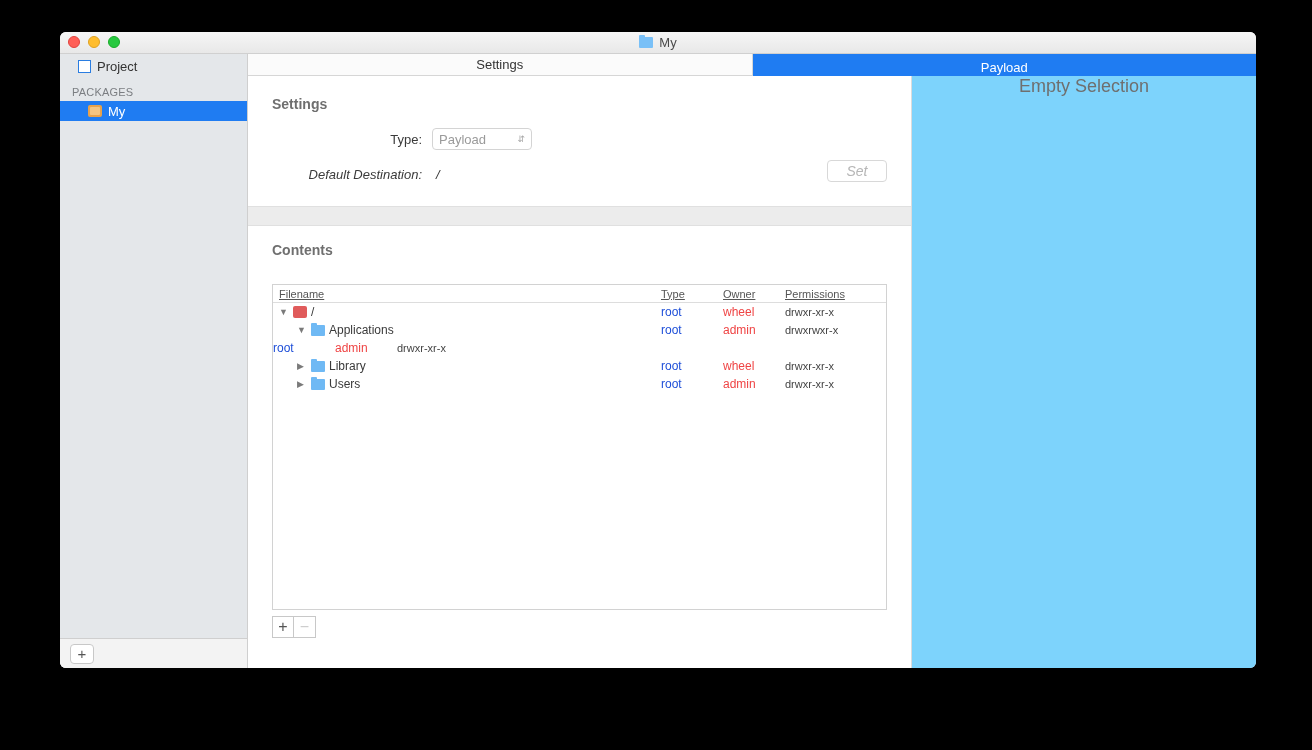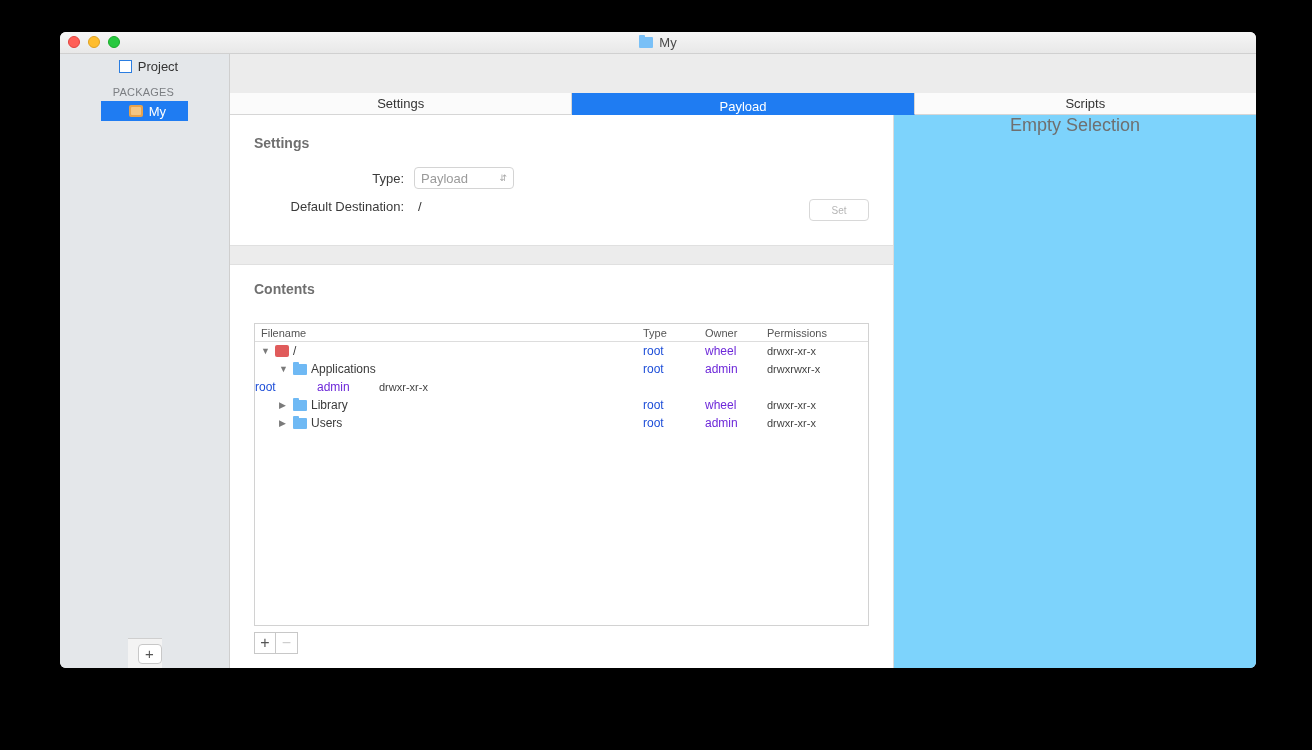--- a/index.html
+++ b/index.html
@@ -29,26 +29,25 @@
   .tl { width: 12px; height: 12px; border-radius: 50%; }
   .tl.red { background: #ff5f57; border: 0.5px solid #e0443e; }
   .tl.yellow { background: #ffbd2e; border: 0.5px solid #dea123; }
   .tl.green { background: #28c940; border: 0.5px solid #1aab29; }
   .titlebar-title { margin: 0 auto; display: flex; align-items: center; gap: 6px; font-size: 13px; color: #4a4a4a; }
   .folder-mini { width: 14px; height: 11px; background: #79c0f7; border-radius: 1px; display:inline-block; position:relative; }
   .folder-mini::before{content:"";position:absolute;top:-2px;left:0;width:6px;height:3px;background:#79c0f7;border-radius:1px 1px 0 0;}
   
   .body { flex: 1 1 auto; display: flex; min-height: 0; }
   .sidebar {
-    width: 170px;
+    width: 188px;
     background: #e4e7ea;
     border-right: 1px solid #cfcfcf;
     display: flex;
     flex-direction: column;
-    align-items: center;
   }
   .sidebar-top { padding: 0; }
   .sidebar-item {
     height: 24px;
     display: flex;
     align-items: center;
     padding: 0 10px 0 18px;
     gap: 6px;
     font-size: 13px;
     color: #333;
@@ -79,21 +78,21 @@
     display: flex;
     align-items: center;
     padding-left: 10px;
     background:#f3f3f3;
   }
   .plus-btn {
     width: 24px; height: 20px; border: 1px solid #c8c8c8; background: #fff; border-radius: 4px;
     display:flex;align-items:center;justify-content:center;font-size:15px;color:#555;line-height:1;
   }
   
-  .main { flex: 1 1 auto; display:flex; flex-direction:column; min-width:0;margin-top:39px; }
+  .main { flex: 1 1 auto; display:flex; flex-direction:column; min-width:0; }
   .tabs {
     height: 22px;
     display: flex;
     background: #ececec;
   }
   .tab {
     flex: 1 1 0;
     display:flex;align-items:center;justify-content:center;
     font-size:13px;
     background:#fbfbfb;
@@ -120,52 +119,52 @@
   .h1 { font-size:14px; font-weight:600; color:#6f6f6f; margin-bottom:16px; }
   .form-row { display:flex; align-items:center; margin-bottom:10px; }
   .form-label { width: 160px; text-align:right; padding-right:10px; color:#3a3a3a; font-size:13px; }
   .select {
     width: 100px; height:22px;
     border:1px solid #d4d4d4; border-radius:4px; background:#fff;
     display:flex;align-items:center;justify-content:space-between;
     padding:0 6px; color:#9a9a9a; font-size:13px;
   }
   .select .chev { font-size:9px;color:#a8a8a8;line-height:8px; }
-  .dest-row { display:flex; align-items:flex-start; }
+  .dest-row { display:flex; align-items:flex-end;font-style:italic; }
   .dest-val { margin-left:4px; color:#333; }
   .set-btn {
     margin-left:auto;
     width:60px;height:22px;border:1px solid #d8d8d8;border-radius:4px;background:#fff;
-    display:flex;align-items:center;justify-content:center;color:#b6b6b6;font-size:10px;
+    display:flex;align-items:center;justify-content:center;color:#b6b6b6;font-size:14px;
   }
   .divider { height:20px; background:#ececec; border-top:1px solid #e0e0e0; border-bottom:1px solid #e0e0e0; }
-  .contents-block { padding: 16px 24px 0 24px; flex:1 1 auto; display:flex; flex-direction:column; min-height:0;}
+  .contents-block { padding: 16px 24px 16px 24px; flex:1 1 auto; display:flex; flex-direction:column; min-height:0;}
   .table-wrap {
     border:1px solid #d2d2d2;
     margin-top:10px;
     background:#fff;
     flex:1 1 auto;
     display:flex;flex-direction:column;
     min-height:260px;
   }
   .thead {
     height:18px;display:flex;align-items:center;
     background:#fff;border-bottom:1px solid #ddd;
-    font-size:11px;color:#555;
+    font-size:11px;color:#555;text-decoration:underline;
   }
   .col-file { flex:0 0 388px; padding-left:6px;}
   .col-owner{ flex:0 0 62px;}
   .col-group{ flex:0 0 62px;}
   .col-perm { flex:0 0 100px;}
   .trow {
     height:18px;display:flex;align-items:center;font-size:12px;color:#3a3a3a;
   }
   .cell-file { flex:0 0 388px; display:flex;align-items:center; }
   .cell-owner{ flex:0 0 62px; color:#1d4ed8;}
-  .cell-group{ flex:0 0 62px; color:#6d28d9;}
+  .cell-group{ flex:0 0 62px; color:#ef4444;}
   .cell-perm { flex:0 0 100px; color:#444; font-size:11px;}
   .indent0 { padding-left:6px;} .indent1{padding-left:24px;} .indent2{padding-left:48px;}
   .disclose { width:10px;display:inline-block;font-size:9px;color:#7a7a7a;margin-right:2px;}
   .folder-ic { width:14px;height:11px;background:#6fb9f4;border-radius:1px;display:inline-block;margin:0 4px 0 2px;position:relative;}
   .folder-ic::before{content:"";position:absolute;top:-2px;left:0;width:6px;height:3px;background:#6fb9f4;border-radius:1px 1px 0 0;}
   .root-ic { width:14px;height:12px;display:inline-block;margin:0 4px 0 2px;background: #e05b5b;border-radius:2px;}
   .app-ic { width:14px;height:14px;display:inline-block;margin:0 4px 0 2px; background:#fff;border:1px solid #c9c9c9;border-radius:2px;position:relative;}
   .app-ic::after{content:"";position:absolute;left:3px;top:3px;width:6px;height:6px;background:#f3b24a;border-radius:1px;}
   .tbody { flex:1 1 auto; }
   .table-actions { display:flex; gap:0; padding:6px 0 14px 0;}
@@ -223,23 +222,20 @@
 
     <div class="main">
 
       <div class="tabs">
         <div class="tab">
           <span>Settings</span>
         </div>
         <div class="tab active">
           <span>Payload</span>
         </div>
-        <div class="tab">
-          <span>Scripts</span>
-        </div>
       </div>
 
       <div class="content-row">
 
         <div class="center">
 
           <div class="settings-block">
             <div class="h1">Settings</div>
             <div class="form-row">
               <div class="form-label">Type:</div>

